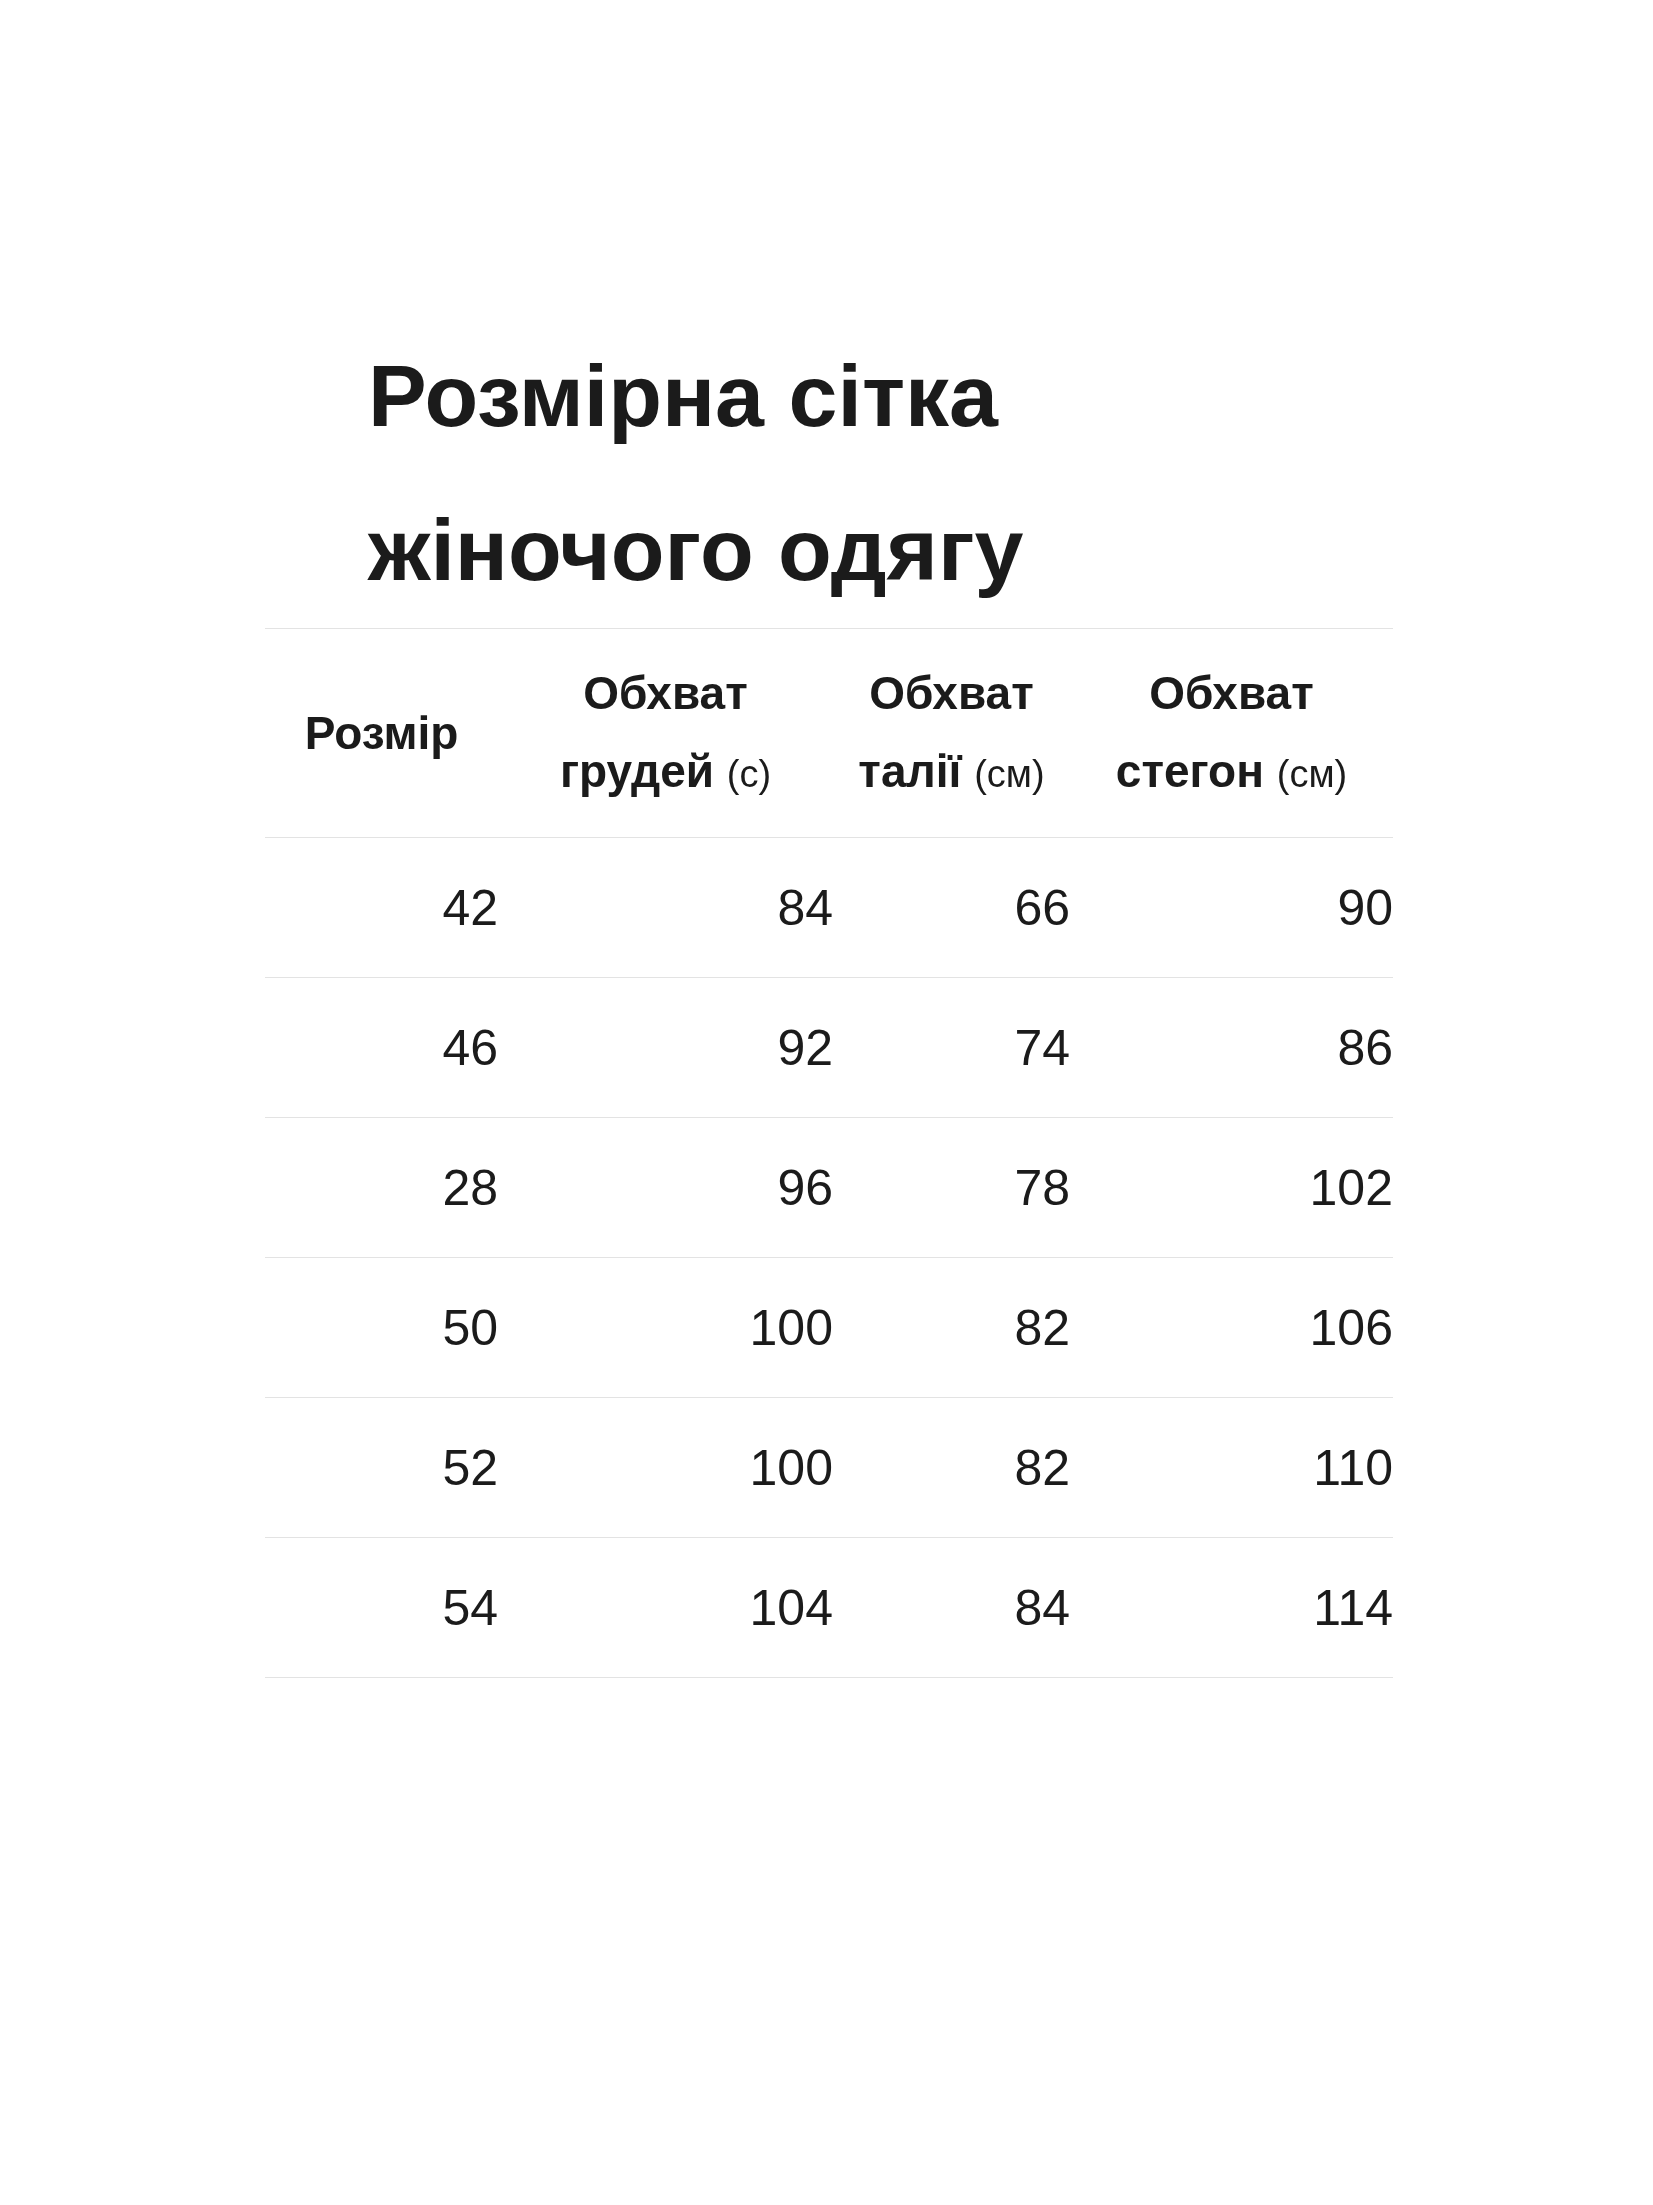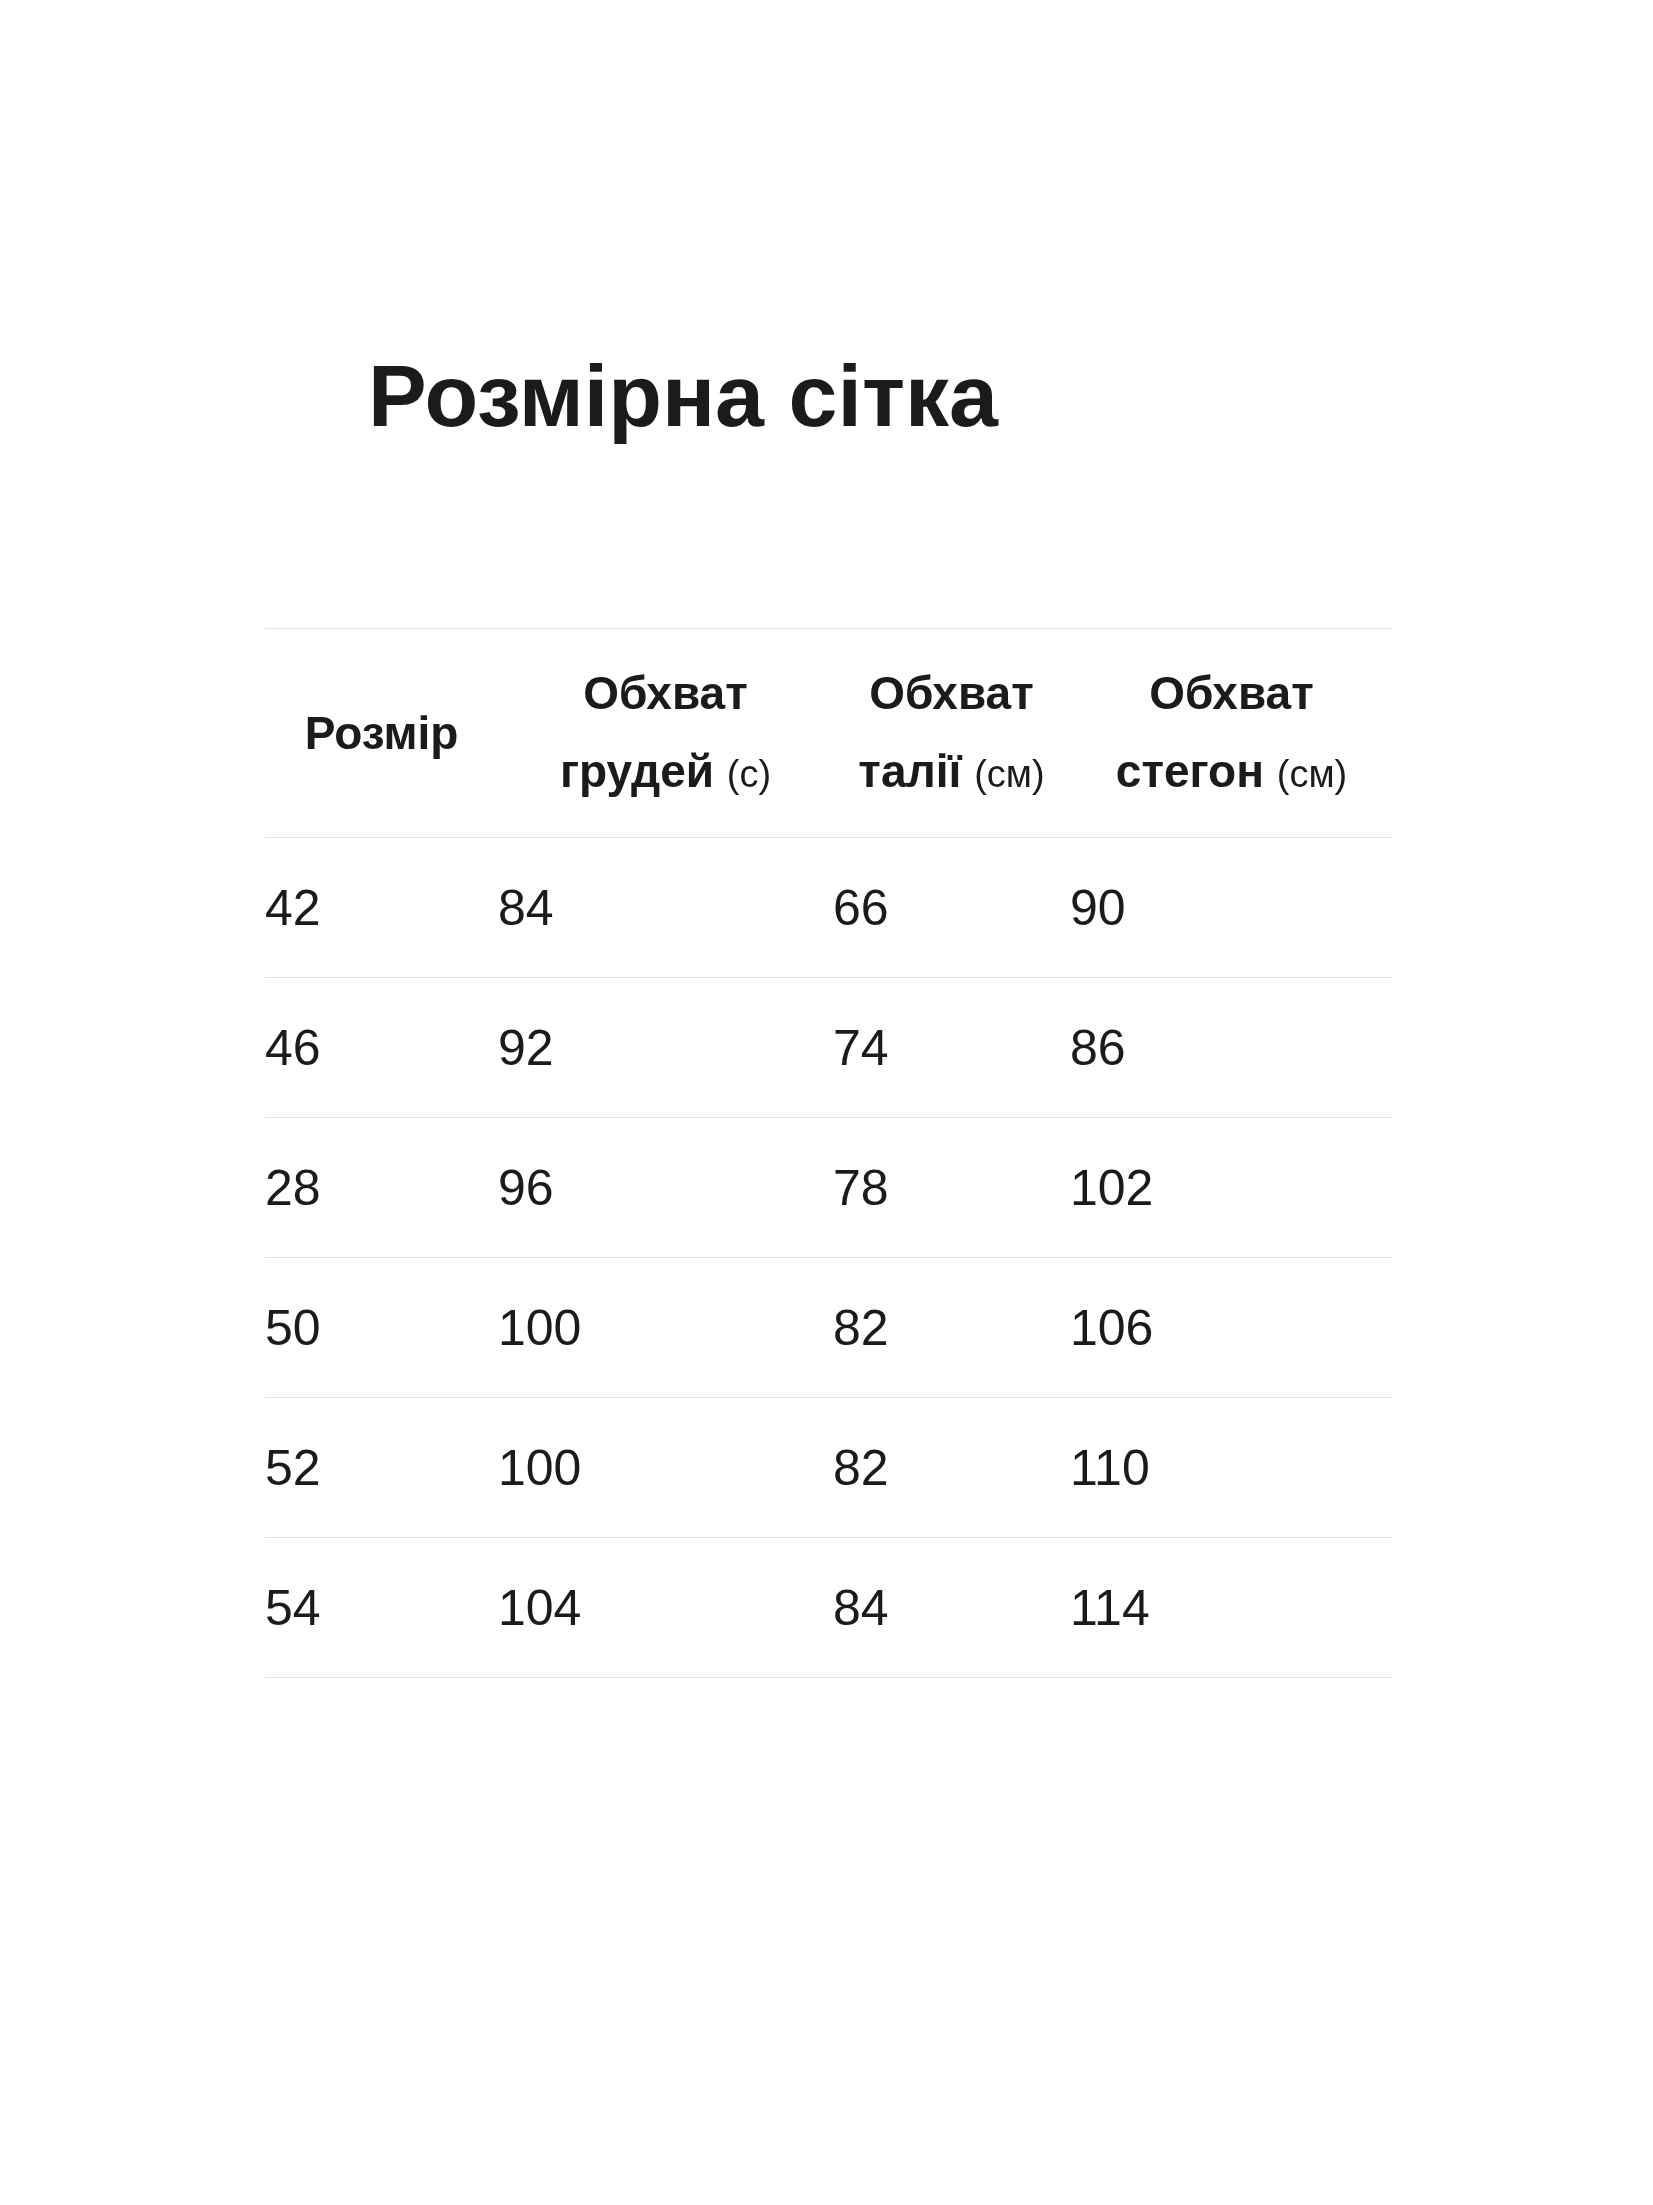--- a/index.html
+++ b/index.html
@@ -40,38 +40,39 @@
     font-size: 46px;
     font-weight: 700;
     line-height: 78px;
     padding: 0;
     color: var(--text, #1b1b1b);
   }
   table.size-table tbody td {
     border-bottom: 1.6px solid var(--rule, #e3e3e3);
     height: 140px;
     vertical-align: middle;
-    text-align: left;
+    text-align: right;
     font-size: 50px;
     font-weight: 400;
     padding: 0;
     color: var(--text, #1b1b1b);
   }
   .unit {
     font-size: 38px;
     font-weight: 400;
   }
 </style>
 </head>
 <body>
 
 <div class="page">
 
   <h1 class="title">
     <span>Розмірна сітка</span>
+    <span>жіночого одягу</span>
   </h1>
 
   <table class="size-table">
     <colgroup>
       <col style="width:233px">
       <col style="width:335px">
       <col style="width:237px">
       <col style="width:323px">
     </colgroup>
     <thead>

